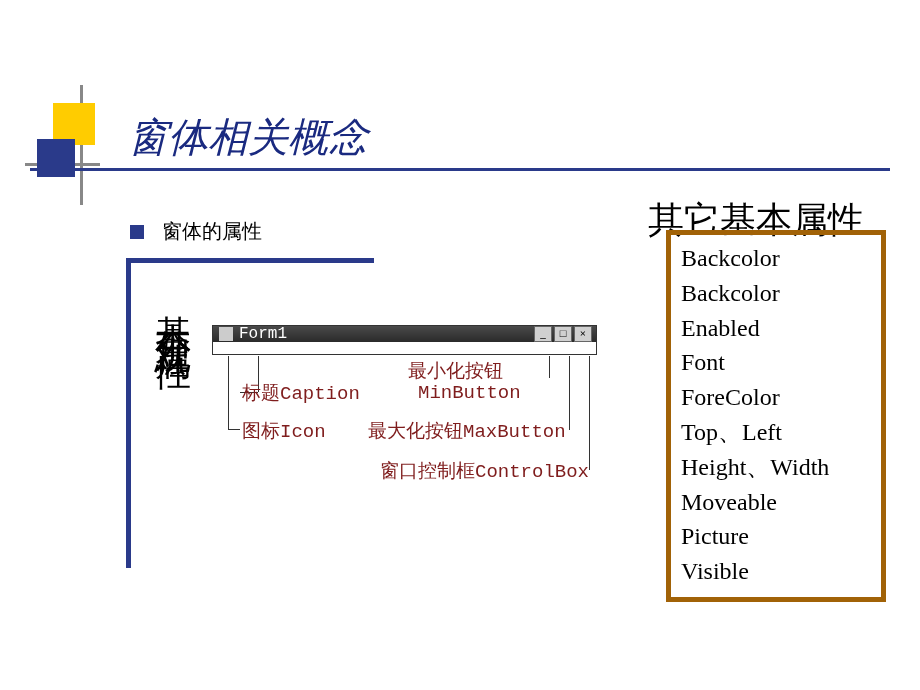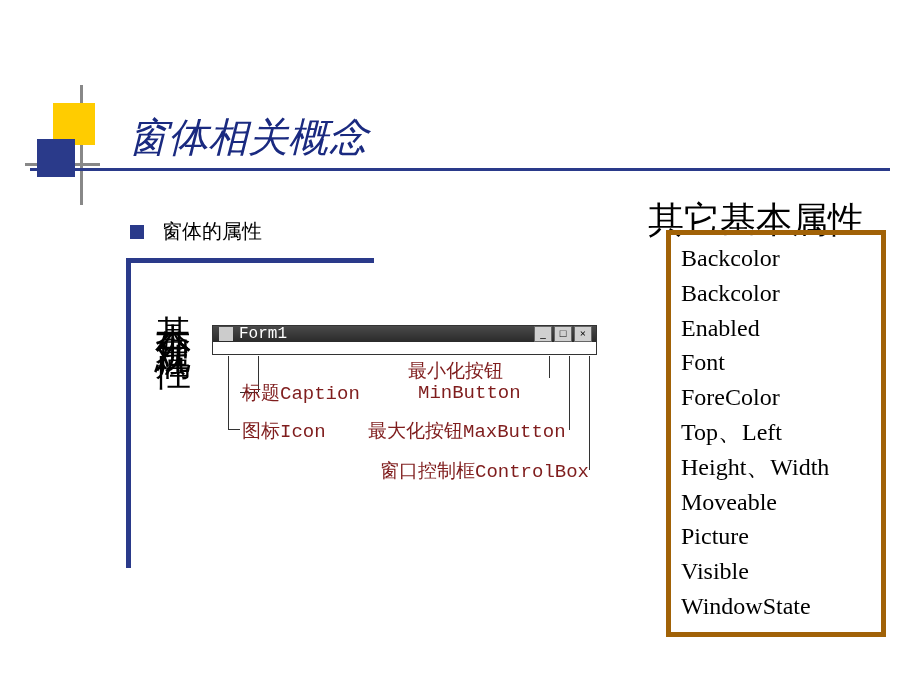--- a/index.html
+++ b/index.html
@@ -274,14 +274,13 @@
   <div class="prop-item">Backcolor</div>
   <div class="prop-item">Backcolor</div>
   <div class="prop-item">Enabled</div>
   <div class="prop-item">Font</div>
   <div class="prop-item">ForeColor</div>
   <div class="prop-item">Top、Left</div>
   <div class="prop-item">Height、Width</div>
   <div class="prop-item">Moveable</div>
   <div class="prop-item">Picture</div>
   <div class="prop-item">Visible</div>
-  <div class="prop-item">WindowState</div>
 </div>
 
 </body></html>

